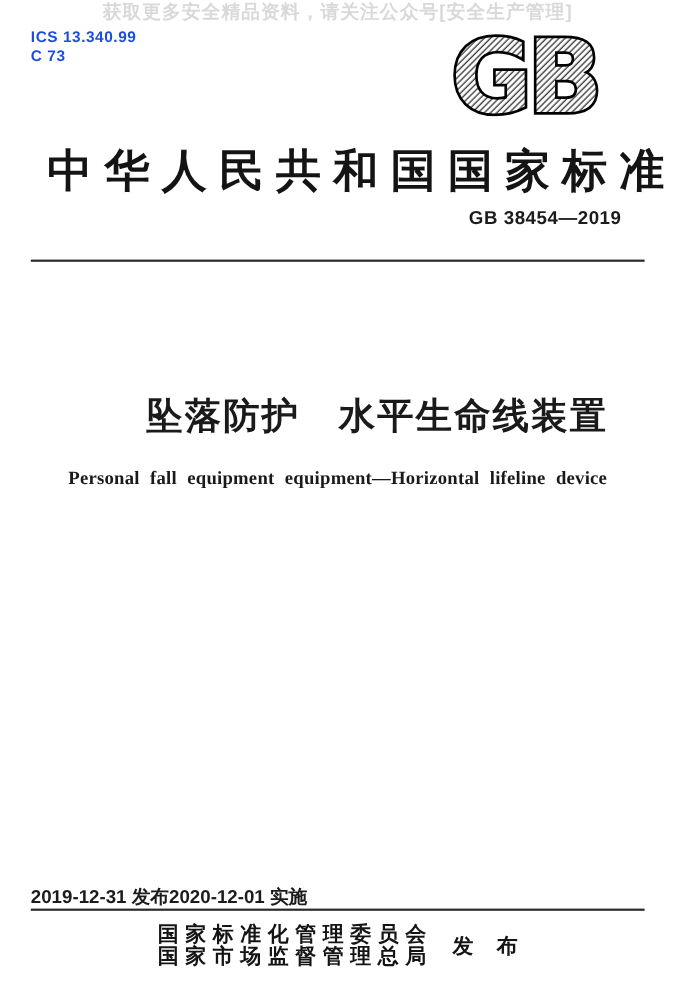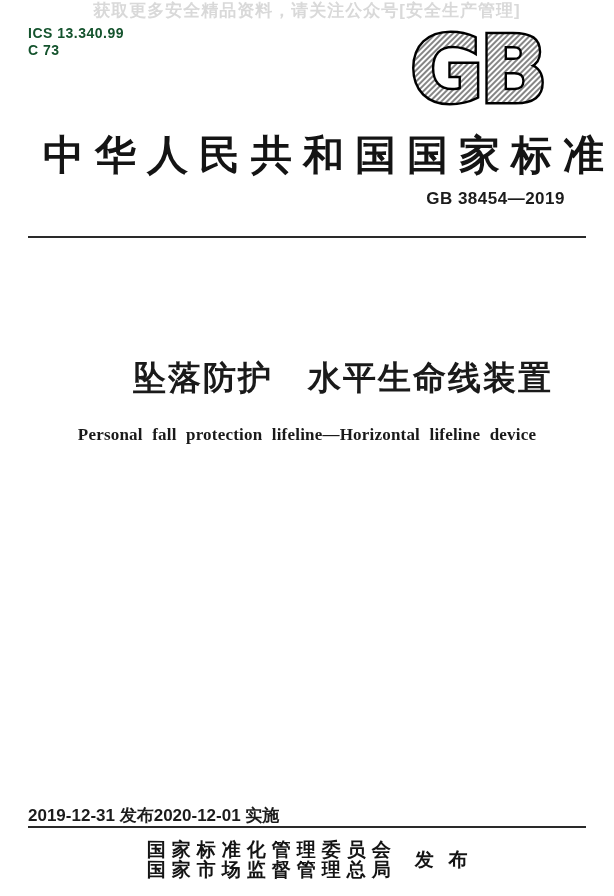--- a/index.html
+++ b/index.html
@@ -33,21 +33,21 @@
 
   .ics-block {
     position: absolute;
     top: 25px;
     left: 28px;
     font-size: 14px;
     font-weight: bold;
     line-height: 17px;
     letter-spacing: 0.5px;
     font-family: "Liberation Sans", sans-serif;
-    color: #14532d;
+    color: #1d4ed8;
   }
 
   .gb-logo {
     position: absolute;
     top: 26px;
     right: 68px;
     width: 138px;
     height: 80px;
   }
 
@@ -140,21 +140,21 @@
   .publisher-lines {
     font-family: "Liberation Serif", "DejaVu Serif", serif;
     font-weight: bold;
     font-size: 19px;
     line-height: 20px;
     letter-spacing: 6px;
     color: #141414;
     white-space: nowrap;
   }
   .publish-label {
-    font-family: Liberation Serif, serif;
+    font-family: Liberation Mono, monospace;
     font-weight: bold;
     font-size: 19px;
     word-spacing: 10px;
     color: #141414;
     white-space: nowrap;
   }
 </style>
 </head>
 <body>
 
@@ -180,21 +180,21 @@
   </div>
 
   <h1 class="national-title">中华人民共和国国家标准</h1>
 
   <div class="std-number">GB 38454—2019</div>
 
   <div class="rule rule-top"></div>
 
   <h2 class="title-cn">坠落防护　水平生命线装置</h2>
 
-  <div class="title-en">Personal fall protection lifeline—Horizontal lifeline device</div>
+  <div class="title-en">Personal fall equipment equipment—Horizontal lifeline device</div>
 
   <div class="dates-row">
     <span>2019-12-31 发布</span>
     <span>2020-12-01 实施</span>
   </div>
 
   <div class="rule rule-bottom"></div>
 
   <div class="publisher-block">
     <div class="publisher-lines">

